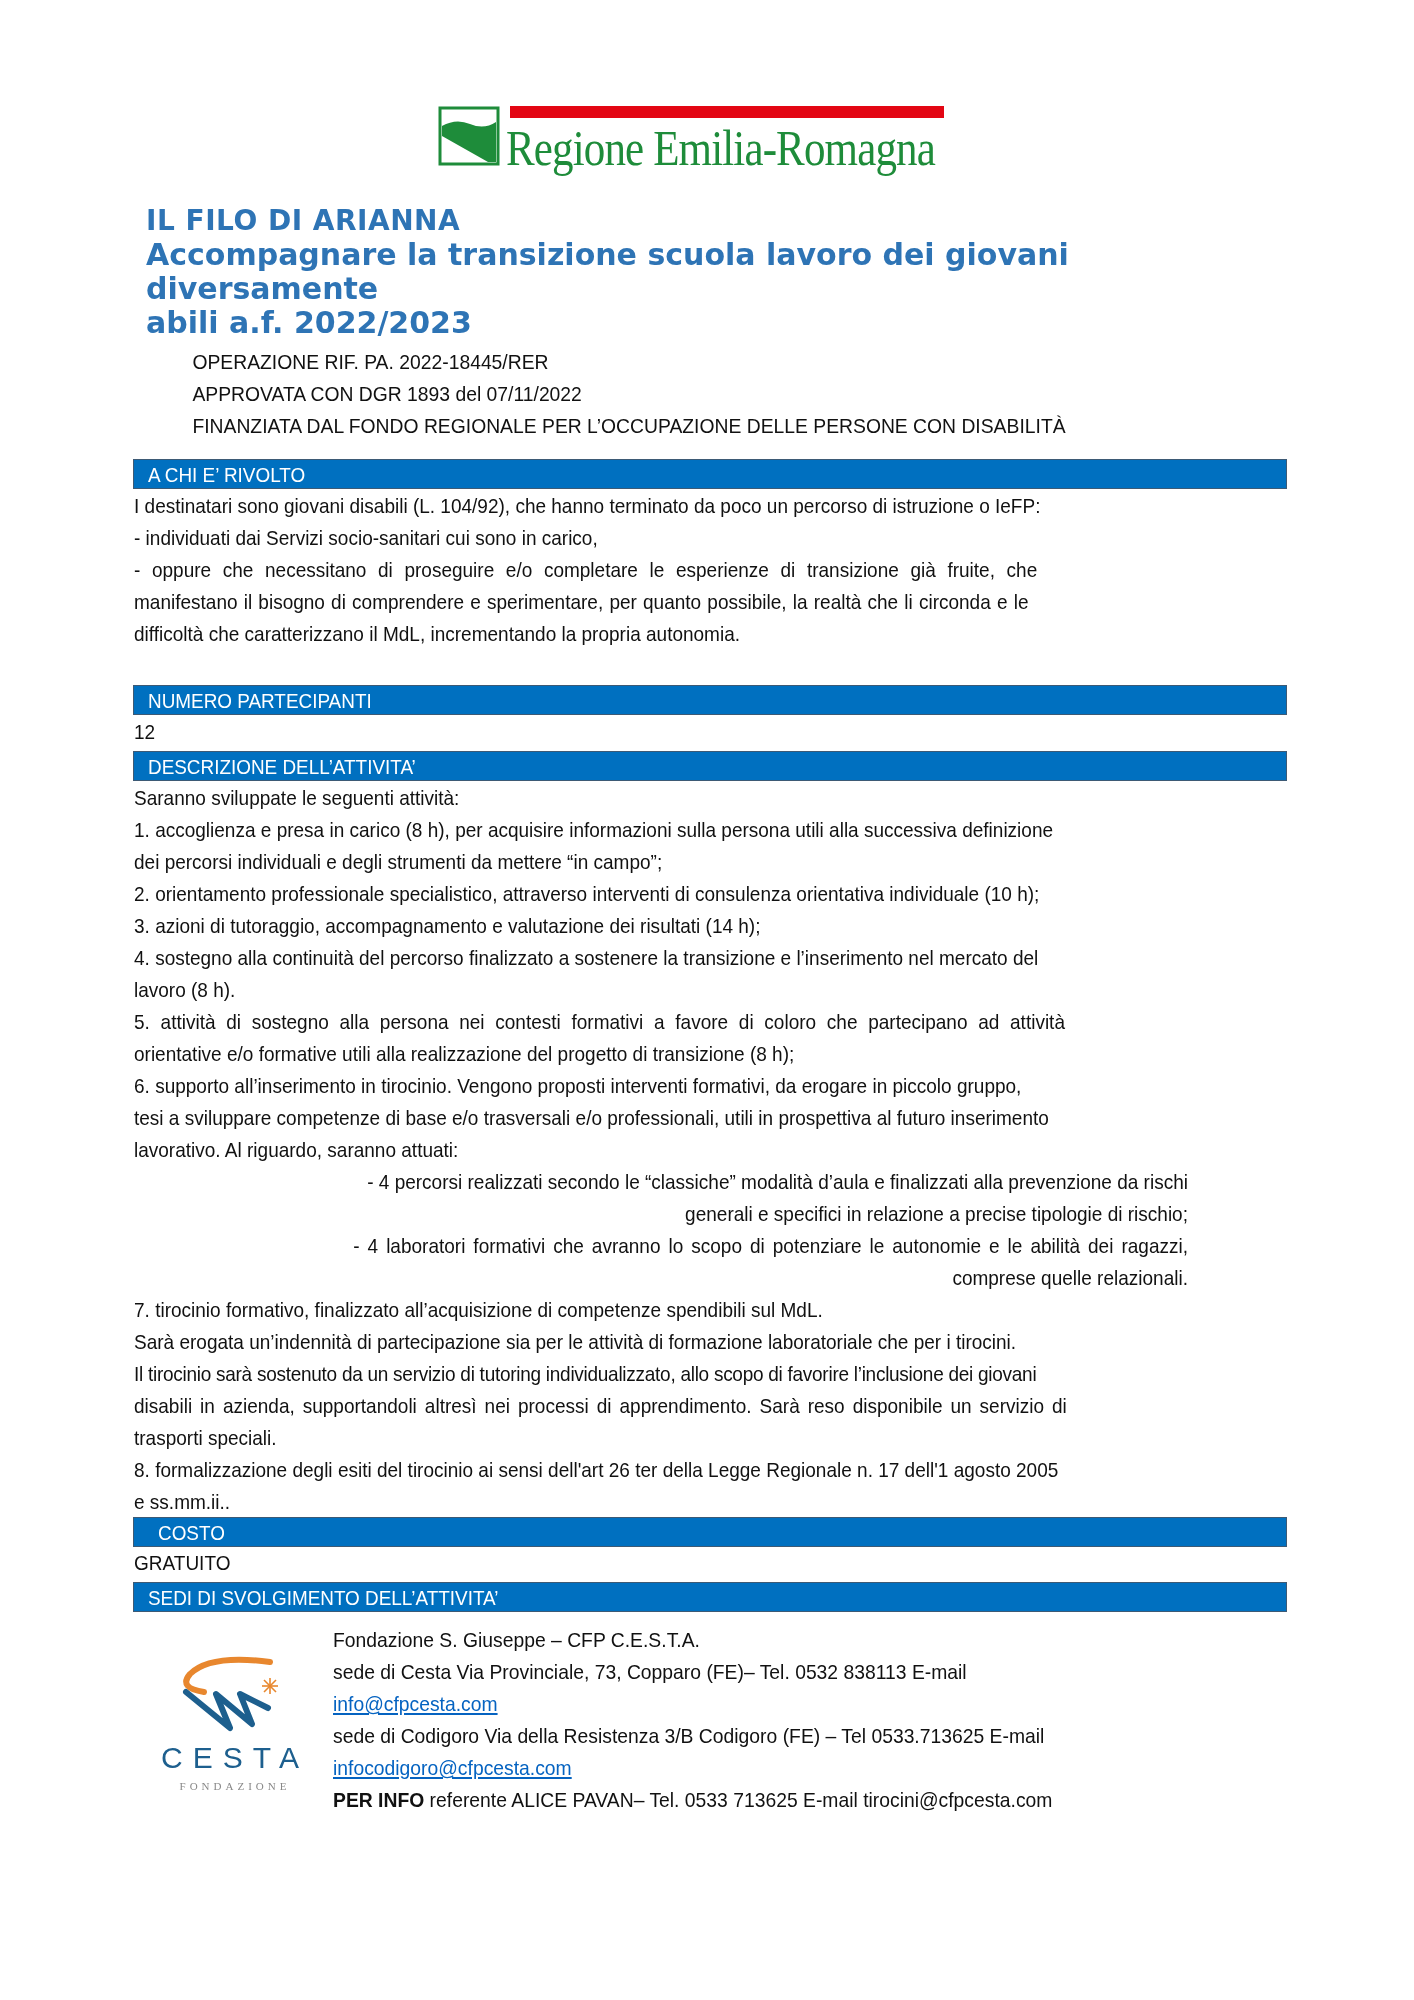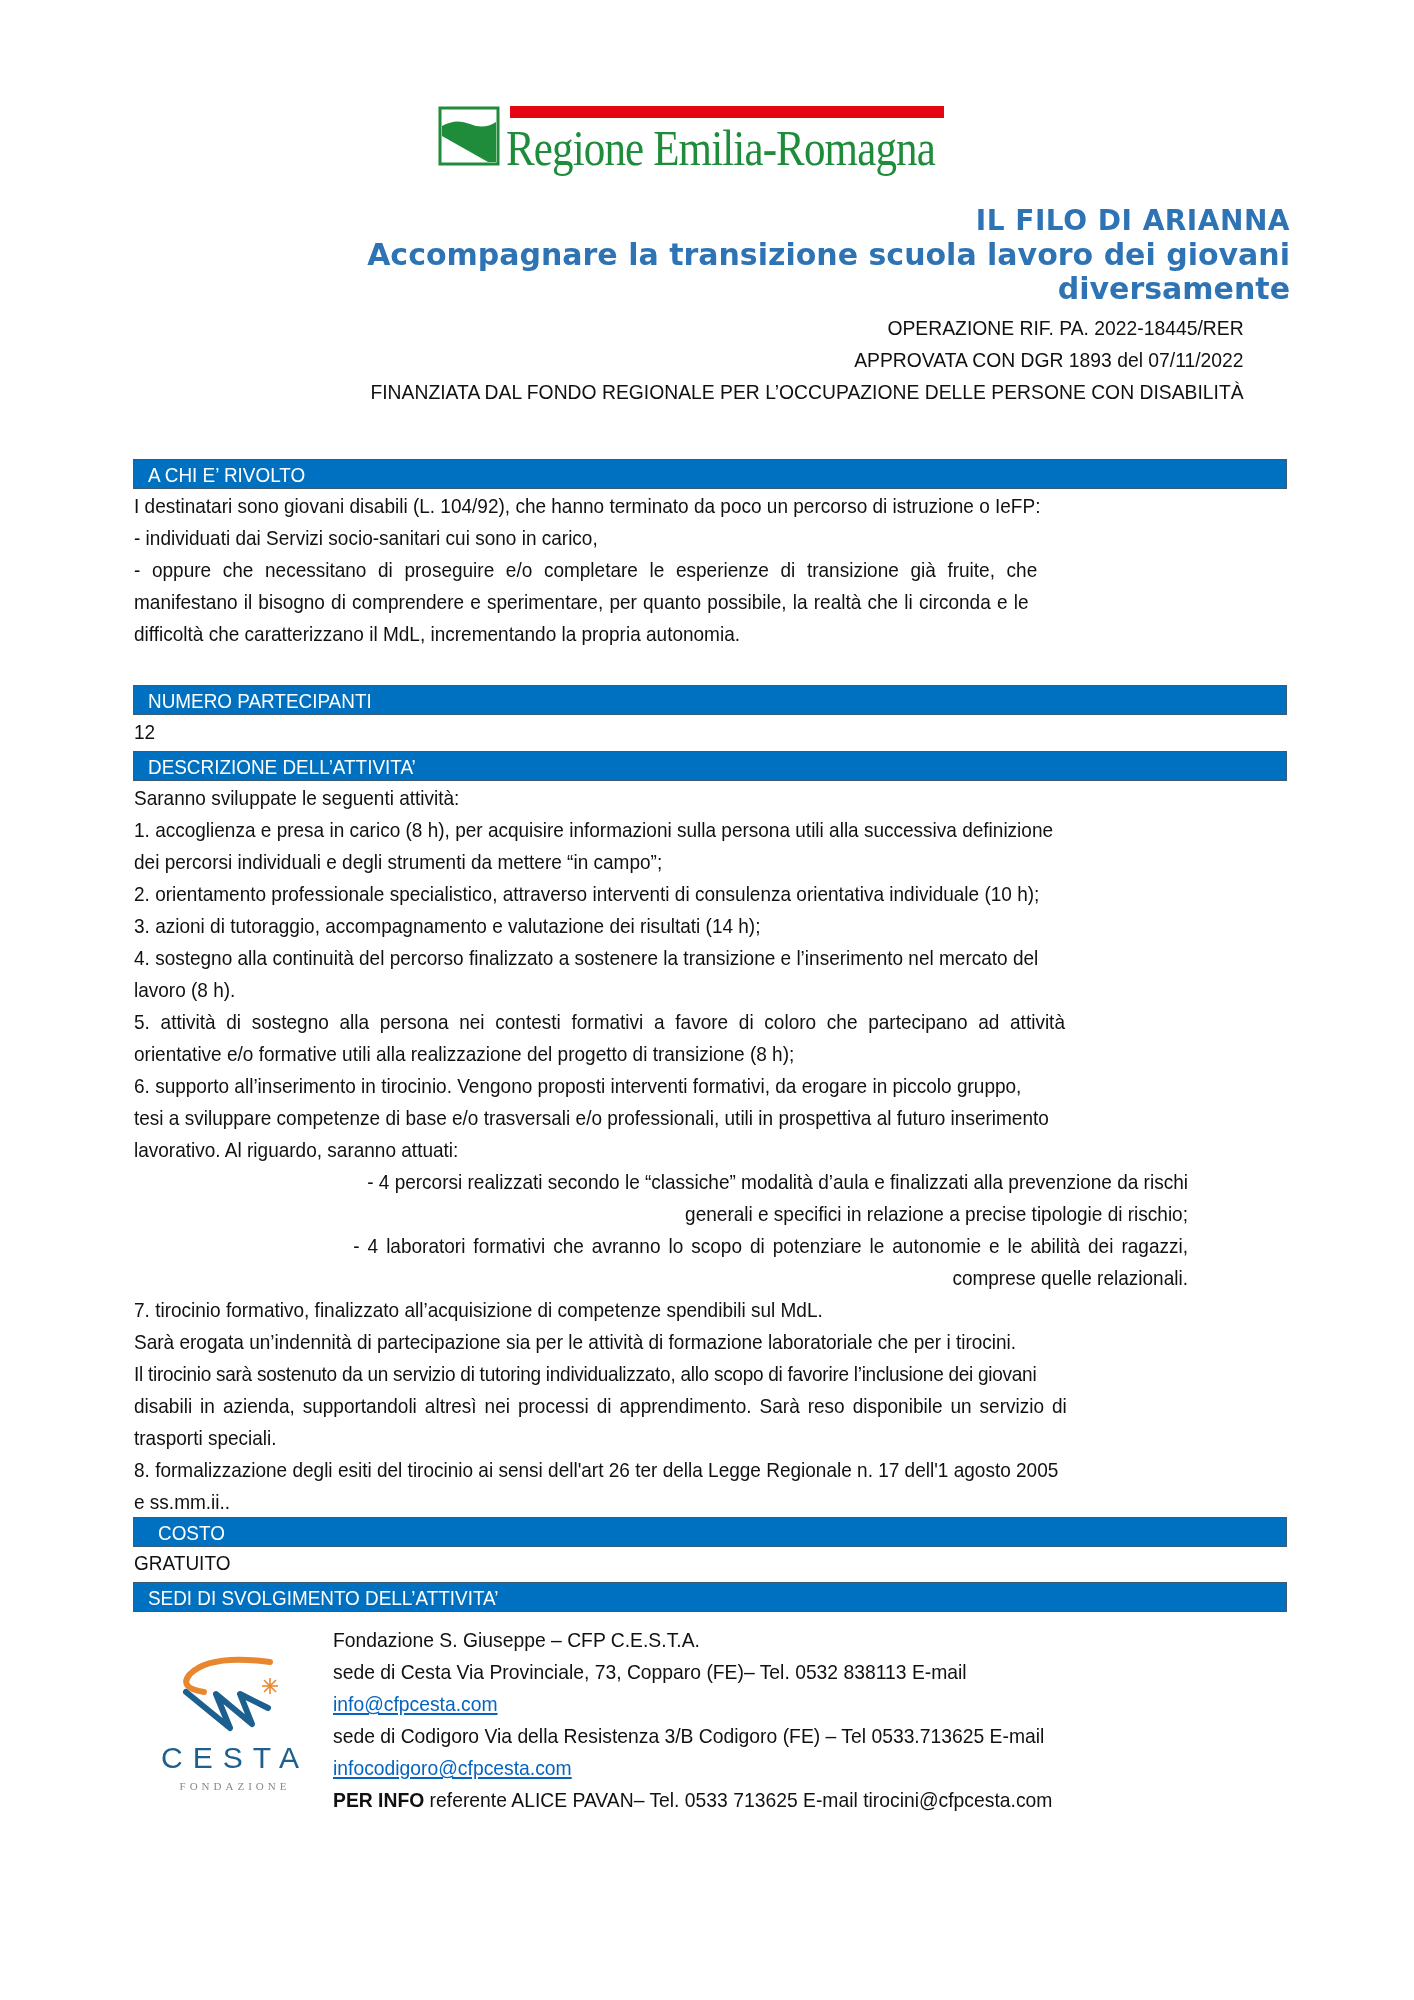--- a/index.html
+++ b/index.html
@@ -6,21 +6,21 @@
     body { width: 1414px; height: 2000px; position: relative; overflow: hidden; font-family: "Liberation Sans", sans-serif; color: #111; }
     .page { position: absolute; left: 0; top: 0; width: 1122px; height: 2000px; }
 
     
     .rer-logo { position: absolute; left: 438px; top: 106px; width: 552px; height: 76px; }
     .rer-mark { position: absolute; left: 0; top: 0; width: 62px; height: 60px; }
     .rer-redbar { position: absolute; left: 72px; top: 0px; width: 434px; height: 12px; background: #e30613; }
     .rer-name { position: absolute; left: 68px; top: 14px; font-family: "Liberation Serif", serif; font-size: 50px; line-height: 56px; color: #1e8c3a; letter-spacing: -1px; transform: scaleX(0.86); transform-origin: left top; white-space: nowrap; font-weight: normal; }
 
     
-    .titles { position: absolute; left: 130px; top: 204px; width: 1160px; text-align: right; }
+    .titles { position: absolute; left: 146px; top: 204px; width: 1160px; text-align: left; }
     .title-main { font-family: "DejaVu Sans", sans-serif; font-weight: bold; font-size: 28px; line-height: 34px; color: #2e74b5; letter-spacing: 0.5px; }
     .title-sub { font-family: "DejaVu Sans", sans-serif; font-weight: bold; font-size: 30px; line-height: 34px; color: #2e74b5; margin-top: 0px; }
     .ops { margin-top: 6px; }
     .op-line { font-size: 21px; line-height: 32px; color: #111; transform: scaleX(0.92); }
 
     
     .sec-bar { position: absolute; left: 133px; width: 1154px; height: 30px; background: #0070c0; border: 1px solid #3d5a75; box-sizing: border-box; color: #fff; font-size: 21px; line-height: 29px; padding-left: 14px; font-weight: normal; }
     .sec-bar span { display: inline-block; transform: scaleX(0.9); transform-origin: left center; }
 
     .body-text { position: absolute; left: 134px; width: 1152px; font-size: 21px; line-height: 32px; color: #111; }
@@ -45,20 +45,21 @@
       <rect x="2" y="2" width="58" height="56" fill="#fff" stroke="#1e8c3a" stroke-width="3"></rect>
       <path d="M4 20 Q 18 12 32 18 T 58 16 L 58 56 L 50 56 L 4 30 Z" fill="#1e8c3a"></path>
     </svg>
     <div class="rer-redbar"></div>
     <div class="rer-name">Regione Emilia-Romagna</div>
   </div>
 
   <div class="titles">
     <div class="title-main">IL FILO DI ARIANNA</div>
     <div class="title-sub">Accompagnare la transizione scuola lavoro dei giovani diversamente</div>
+    <div class="title-sub">abili a.f. 2022/2023</div>
     <div class="ops">
       <div class="op-line">OPERAZIONE RIF. PA. 2022-18445/RER</div>
       <div class="op-line">APPROVATA CON DGR 1893 del 07/11/2022</div>
       <div class="op-line">FINANZIATA DAL FONDO REGIONALE PER L’OCCUPAZIONE DELLE PERSONE CON DISABILITÀ</div>
     </div>
   </div>
 
   <div class="sec-bar" style="top:459px;"><span>A CHI E’ RIVOLTO</span></div>
   <div class="body-text" style="top:490px;">
     <span class="line">I destinatari sono giovani disabili (L. 104/92), che hanno terminato da poco un percorso di istruzione o IeFP:</span>

